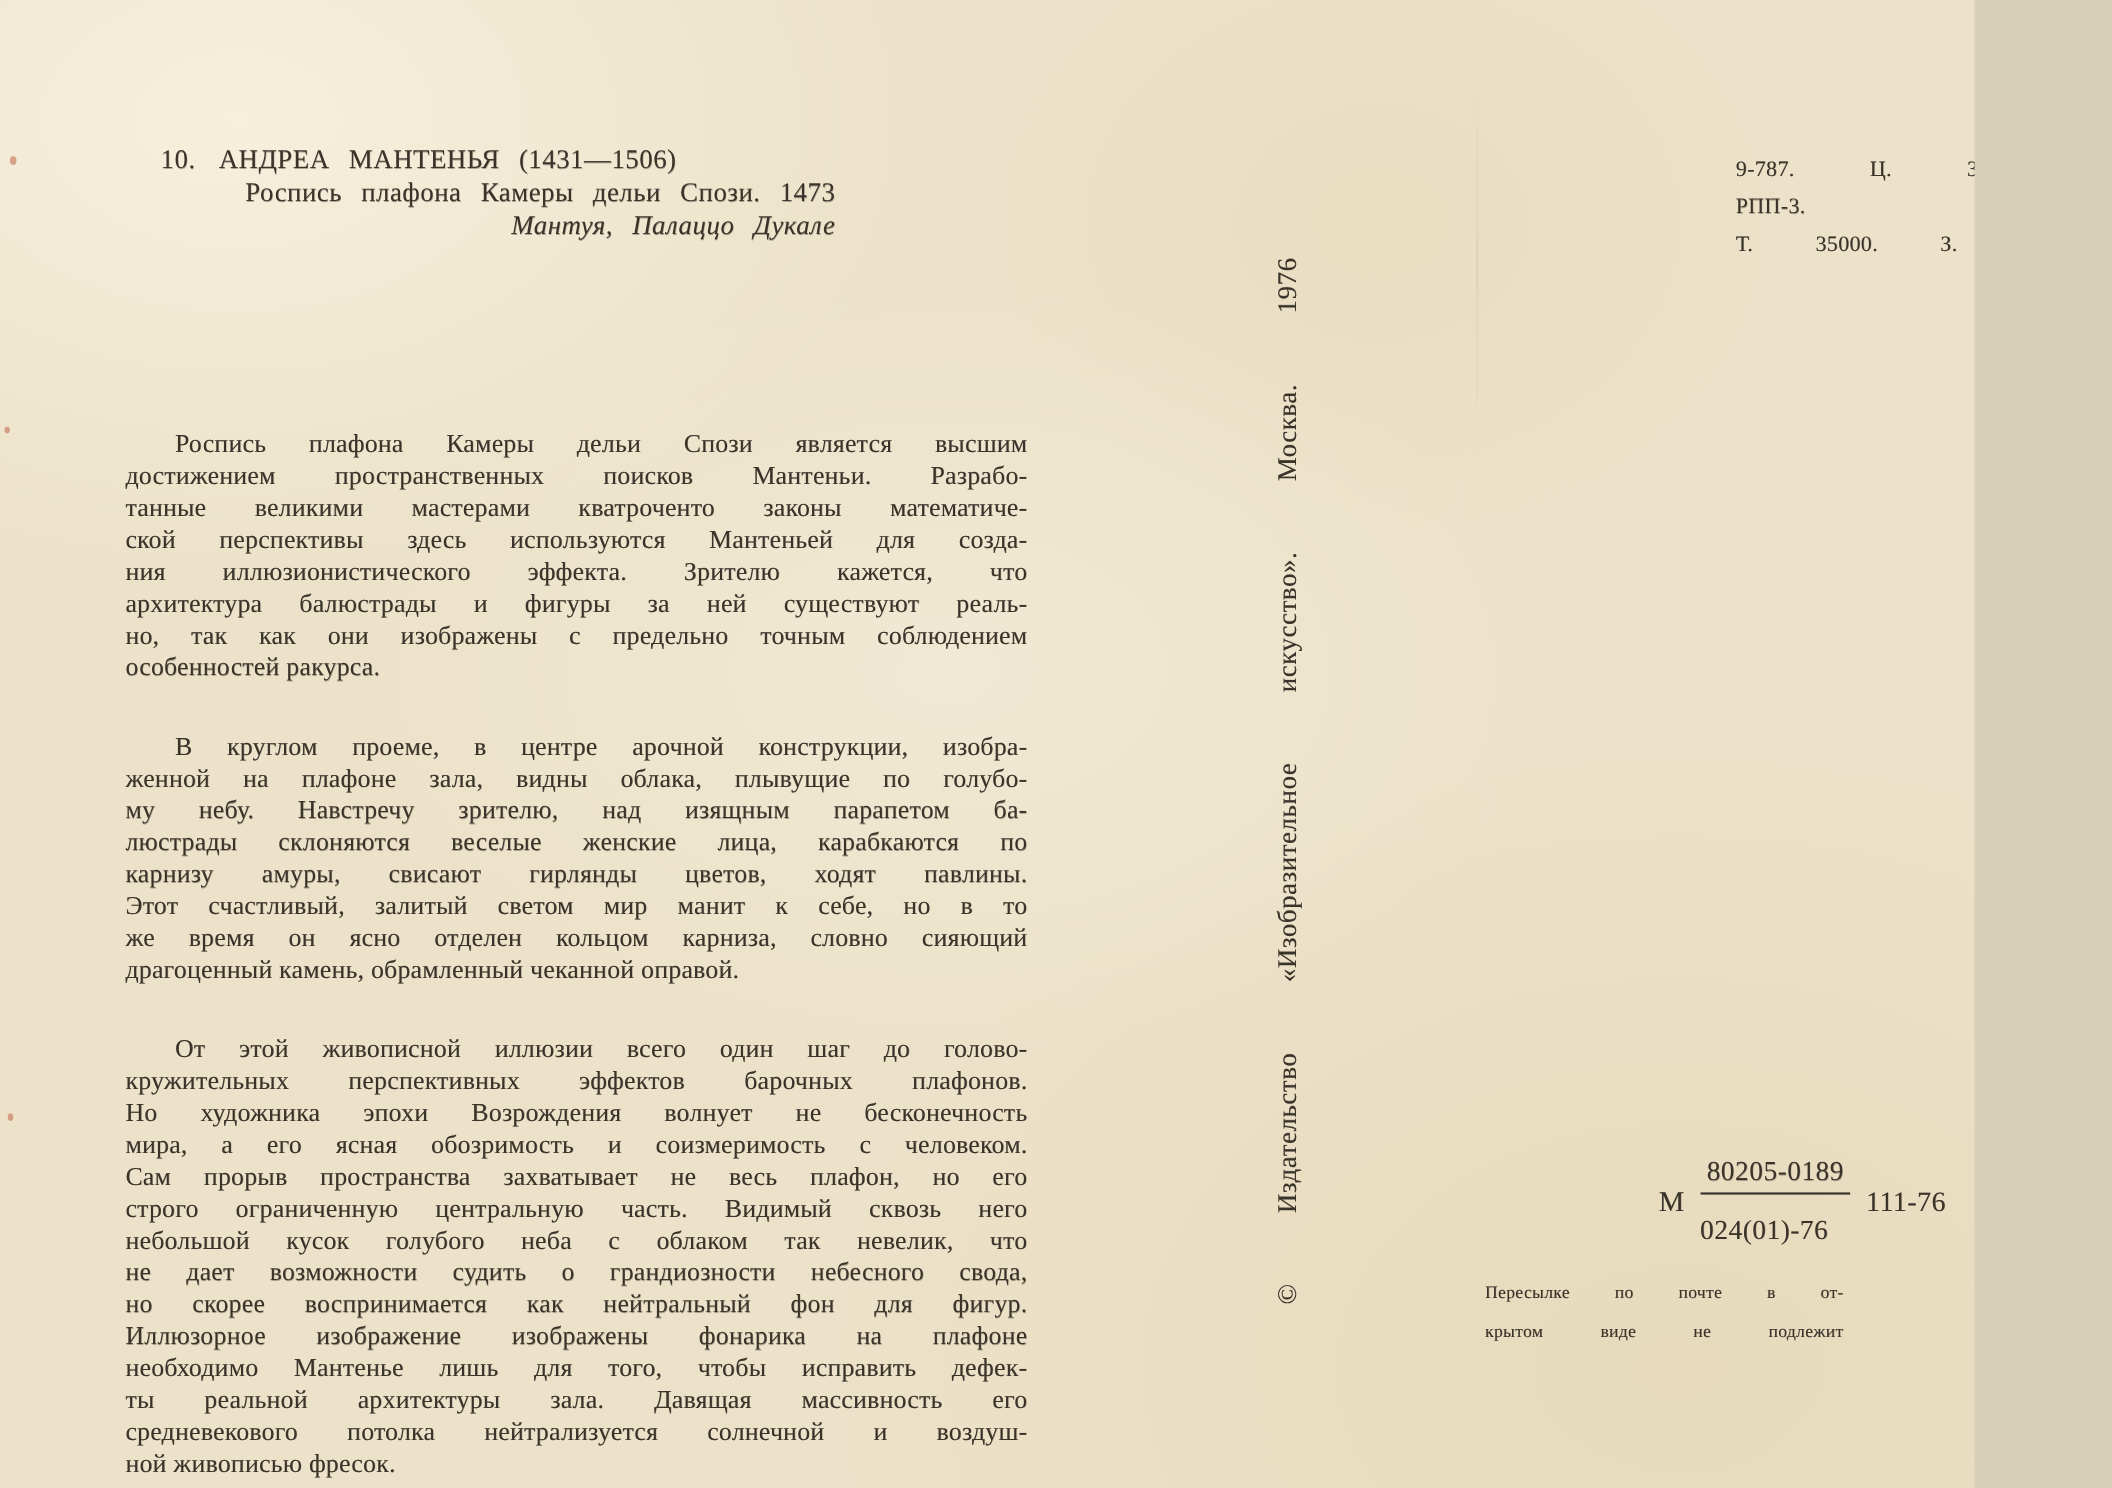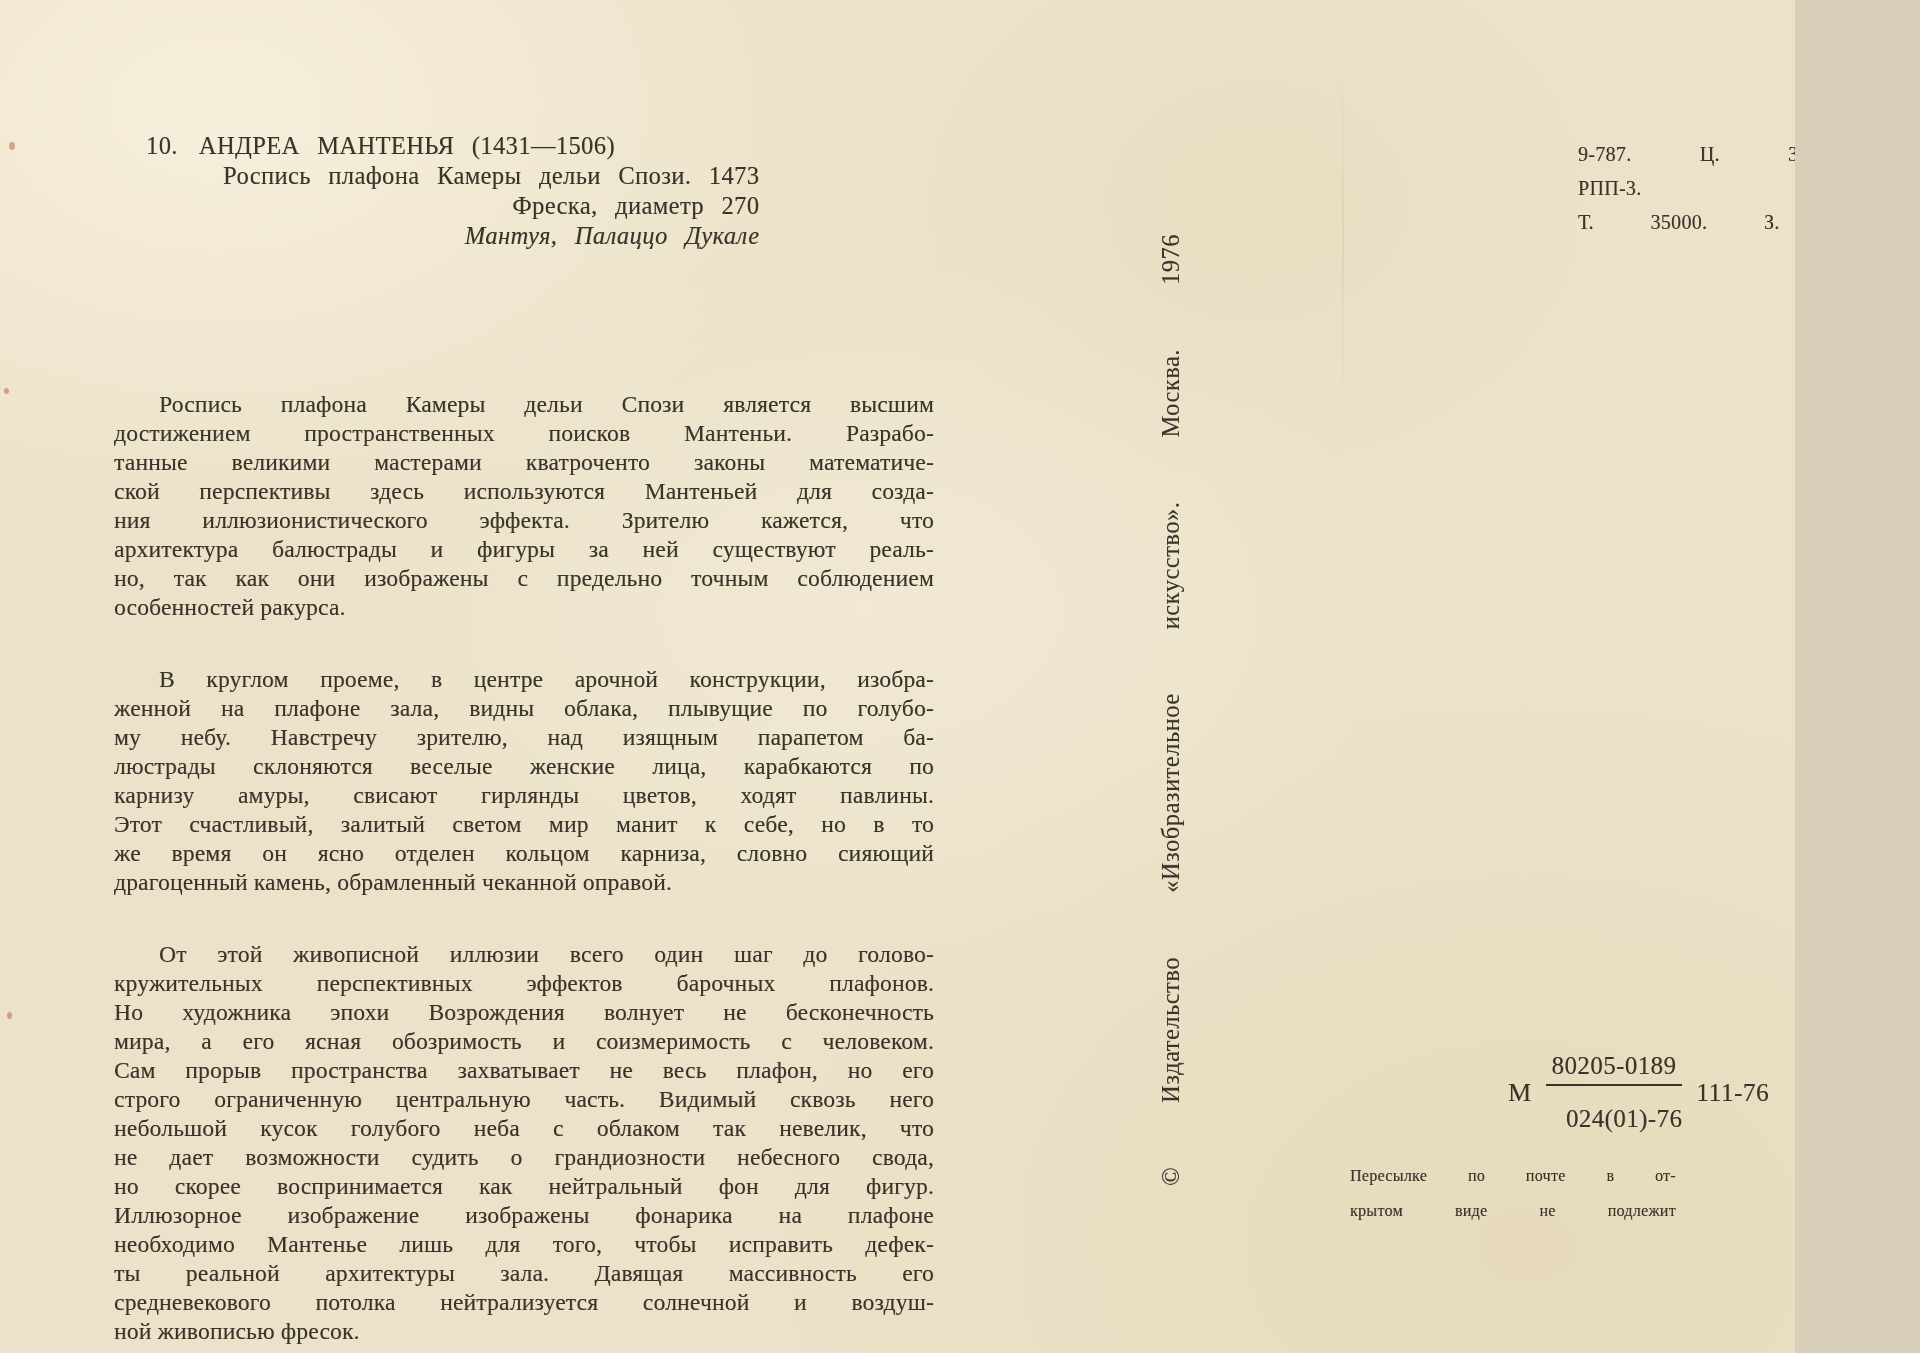--- a/index.html
+++ b/index.html
@@ -56,21 +56,21 @@
   }
   .vert span { flex:0 0 auto; }
 
   
   .catalog {
     position:absolute; left:1508px; top:1052px;
     display:flex; align-items:center;
     font-size:25px; letter-spacing:0.4px;
   }
   .catalog .prefix { margin-right:14px; font-size:26px; }
-  .frac { text-align:right; line-height:1.15; }
+  .frac { text-align:left; line-height:1.15; }
   .frac .num { padding:0 6px 3px 6px; border-bottom:2.5px solid #3a332a; }
   .frac .den { padding-top:19px; }
   .catalog .suffix { margin-left:14px; font-size:25.5px; }
 
   
   .postal {
     position:absolute; left:1350px; top:1158px; width:326px;
     font-size:16px; line-height:35px; letter-spacing:0.3px;
   }
   .postal .p-line { text-align:justify; text-align-last:justify; }
@@ -87,21 +87,20 @@
 </head>
 <body>
 
 <div class="page">
 
   <div class="header">
     <div>
       <span class="h-num">10.</span><span>АНДРЕА МАНТЕНЬЯ (1431—1506)</span>
     </div>
     <div class="h-sub">Роспись плафона Камеры дельи Спози. 1473</div>
-    <div class="h-sub">Фреска, диаметр 270</div>
     <div class="h-sub h-italic">Мантуя, Палаццо Дукале</div>
   </div>
 
   <div class="codes">
     <div class="c-line">9-787. Ц. 3 к.</div>
     <div class="c-line">РПП-3. 2121281.</div>
     <div class="c-line">Т. 35000. З. 1141.</div>
   </div>
 
   <div class="bodytext">

